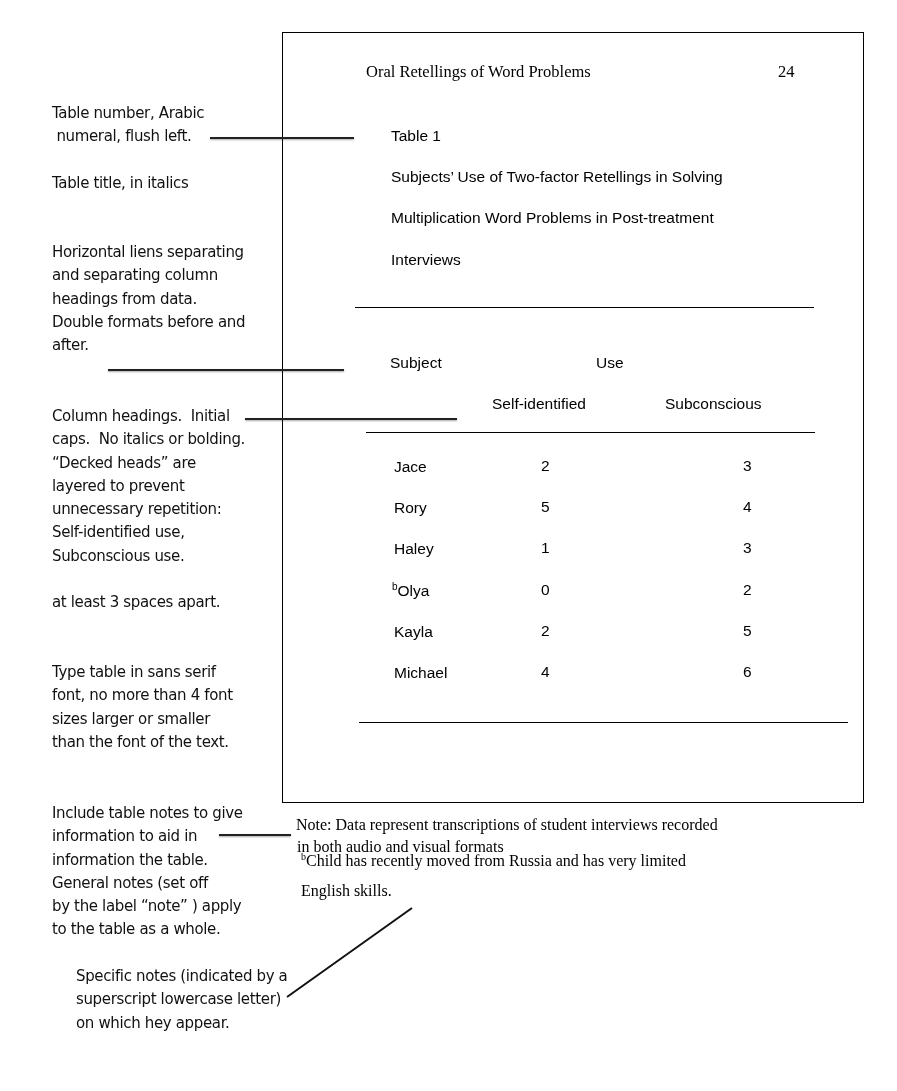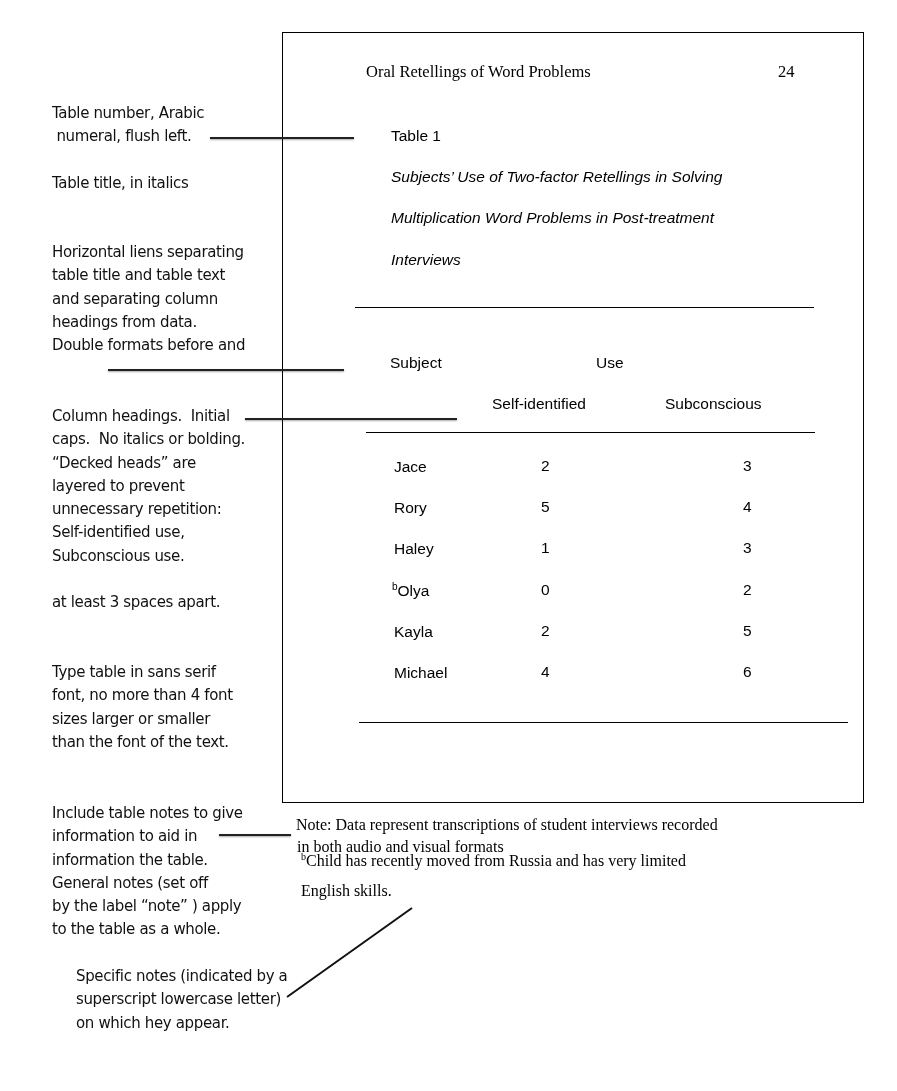--- a/index.html
+++ b/index.html
@@ -13,43 +13,43 @@
     .annot span { display: block; white-space: pre; }
     .frame {
       position: absolute; left: 282px; top: 32px; width: 582px; height: 771px;
       border: 1.5px solid #000; box-sizing: border-box;
     }
     .serif { font-family: "Liberation Serif", serif; }
     .sans  { font-family: "Liberation Sans", sans-serif; }
     .abs { position: absolute; white-space: nowrap; }
     .running-head { font-size: 16.5px; }
     .tbl { font-size: 15.5px; margin-left: 24px; }
-    .ital { font-style: italic; }
+    .ital { }
     .rule { position: absolute; height: 0; border-top: 1.4px solid #000; }
     .lead { position: absolute; height: 0; border-top: 2px solid #222; box-shadow: 0 1px 2px rgba(0,0,0,0.35); }
     .note { font-size: 16px; line-height: 22px; }
     sup.b { font-size: 10px; vertical-align: 6px; }
     svg.overlay { position: absolute; left: 0; top: 0; }
   </style>
 </head>
 <body>
 
 <div class="annot" style="top:102px;">
   <span>Table number, Arabic</span>
   <span> numeral, flush left.</span>
 </div>
 <div class="annot" style="top:172px;">
   <span>Table title, in italics</span>
 </div>
 <div class="annot" style="top:241px;">
   <span>Horizontal liens separating</span>
-  <span>table title and table text</span>
   <span>and separating column</span>
   <span>headings from data.</span>
   <span>Double formats before and</span>
+  <span>after.</span>
 </div>
 <div class="annot" style="top:405px;">
   <span>Column headings.  Initial</span>
   <span>caps.  No italics or bolding.</span>
   <span>“Decked heads” are</span>
   <span>layered to prevent</span>
   <span>unnecessary repetition:</span>
   <span>Self-identified use,</span>
   <span>Subconscious use.</span>
 </div>

